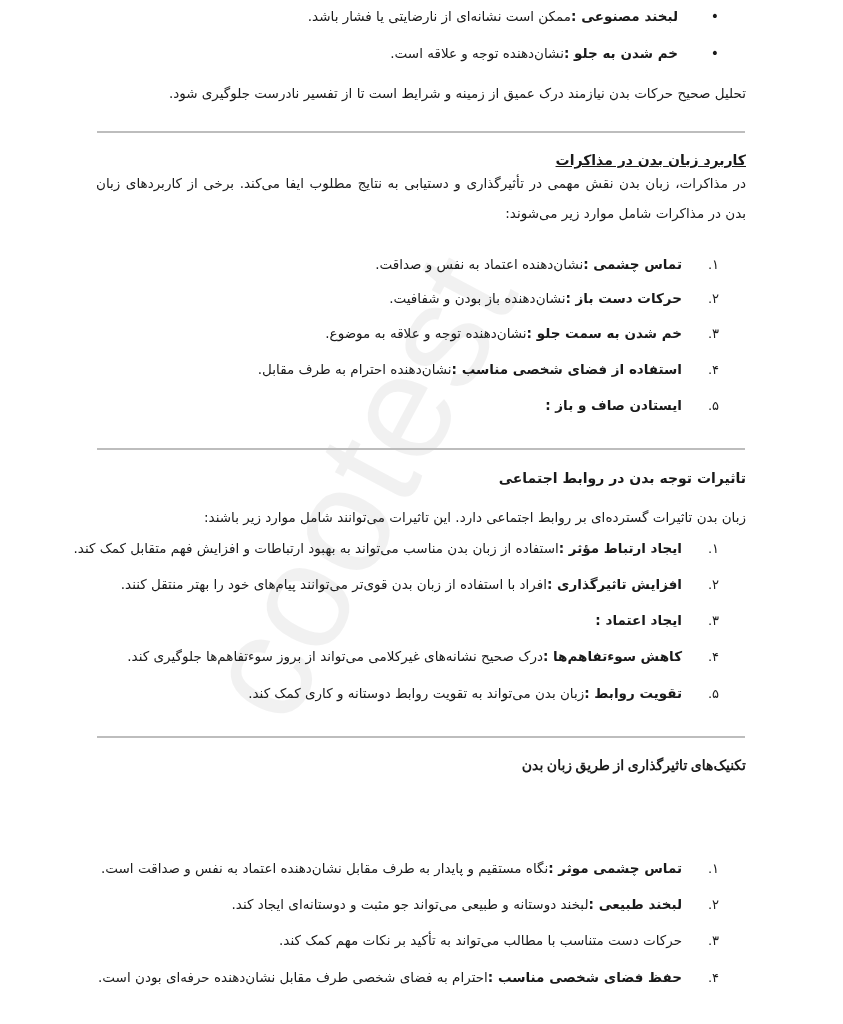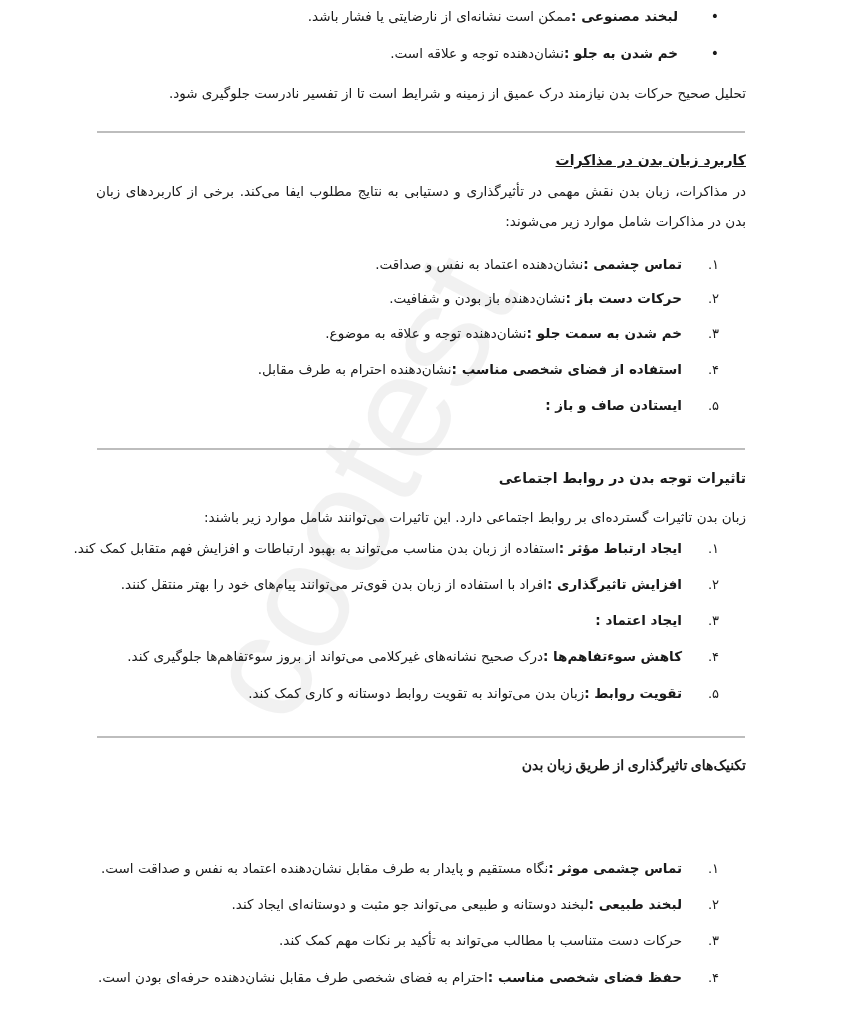--- a/index.html
+++ b/index.html
@@ -106,21 +106,21 @@
     <span style="width:14px;display:inline-block"></span>
     <span class="term">خم شدن به جلو :</span>
     <span class="desc">نشان‌دهنده توجه و علاقه است.</span>
   </div>
 
   <div class="abs para" style="top:78px;margin-left:27px;">تحلیل صحیح حرکات بدن نیازمند درک عمیق از زمینه و شرایط است تا از تفسیر نادرست جلوگیری شود.</div>
 
   <div class="abs divider" style="top:131px;"></div>
 
   <div class="abs heading" style="top:152px;text-decoration:underline;">کاربرد زبان بدن در مذاکرات</div>
-  <div class="abs para wrap" style="top:176px;">در مذاکرات، زبان بدن نقش مهمی در تأثیرگذاری و دستیابی به نتایج مطلوب ایفا می‌کند. برخی از کاربردهای زبان بدن در مذاکرات شامل موارد زیر می‌شوند:</div>
+  <div class="abs para wrap" style="top:168px;">در مذاکرات، زبان بدن نقش مهمی در تأثیرگذاری و دستیابی به نتایج مطلوب ایفا می‌کند. برخی از کاربردهای زبان بدن در مذاکرات شامل موارد زیر می‌شوند:</div>
 
   <div class="abs item" style="top:256px;">
     <span class="marker">۱.</span>
     <span style="width:10px;display:inline-block"></span>
     <span class="term">تماس چشمی :</span>
     <span class="desc">نشان‌دهنده اعتماد به نفس و صداقت.</span>
   </div>
   <div class="abs item" style="top:290px;">
     <span class="marker">۲.</span>
     <span style="width:10px;display:inline-block"></span>

